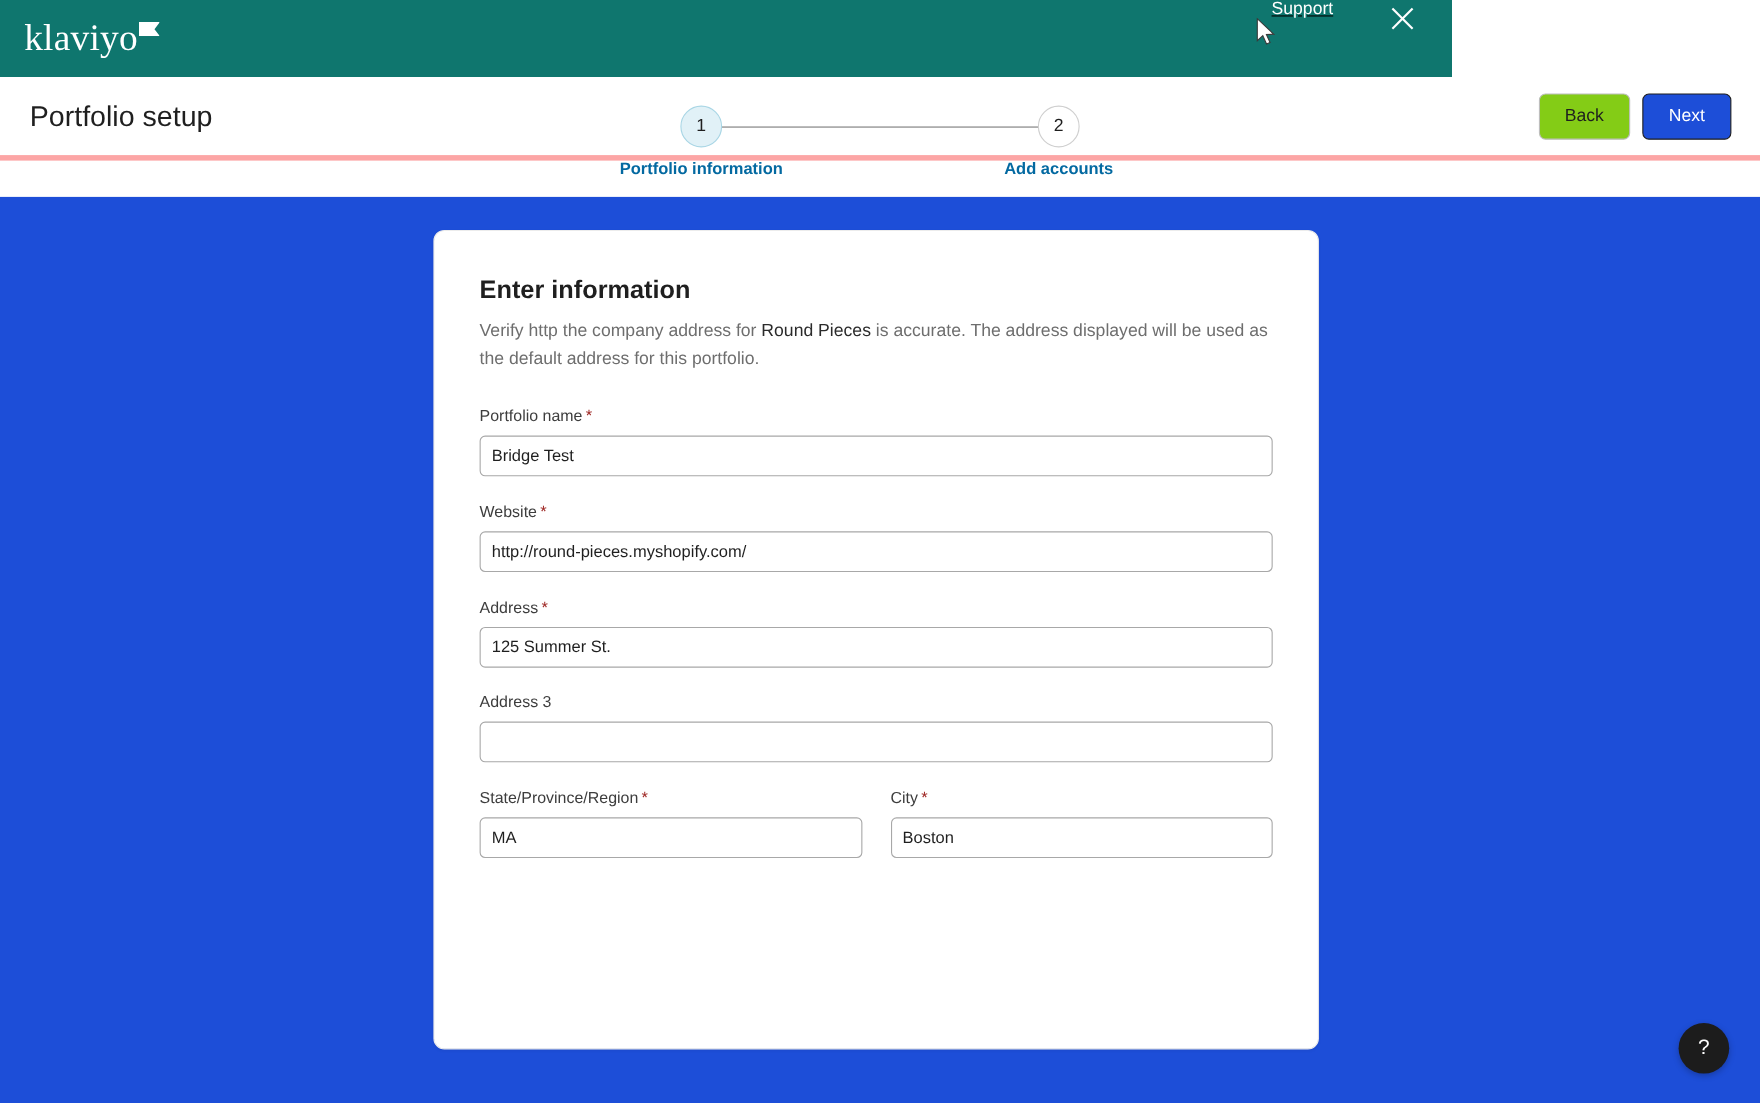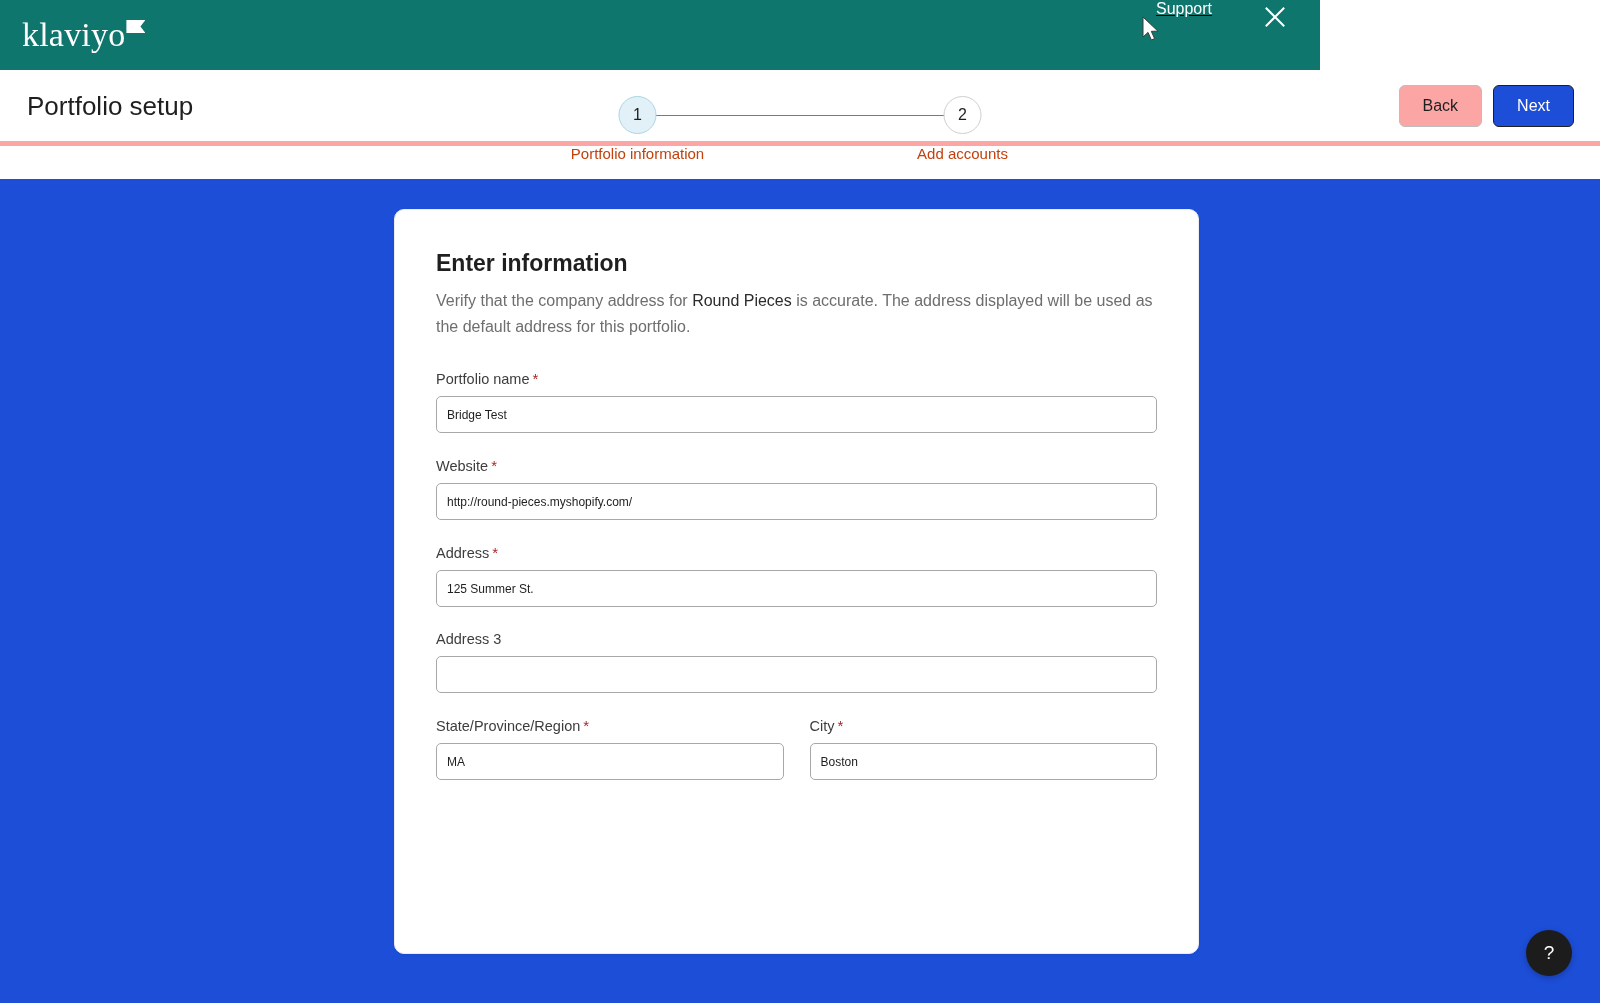--- a/index.html
+++ b/index.html
@@ -85,41 +85,41 @@
     width: 38px; height: 38px; border-radius: 50%;
     display: flex; align-items: center; justify-content: center;
     font-size: 16px; color: #1f1f1f; background: #ffffff;
     border: 1px solid #cfcfcf;
   }
   .step.active .step-circle {
     background: #e1f1f7;
     border: 1px solid #a9d6e5;
   }
   .step-label {
-    margin-top: 11px; font-size: 15px; color: #c2410c;
-    white-space: nowrap; font-weight: 400;
+    margin-top: 11px; font-size: 15px; color: #0369a1;
+    white-space: nowrap; font-weight: 700;
   }
   .step-line {
     width: 325px; height: 1px; background: #7a7a7a;
     margin-top: 19px;
   }
 
   
   .hdr-actions {
     position: absolute; right: 26px; top: 50%;
     transform: translateY(-50%);
     display: flex; align-items: center; gap: 11px;
   }
   .btn {
     font-size: 16px; border-radius: 6px; cursor: pointer;
     padding: 0 23px; height: 42px;
     display: flex; align-items: center; justify-content: center;
     font-family: "Liberation Sans", sans-serif;
   }
-  .btn-secondary { background: #fca5a5; color: #1f1f1f; border: 1px solid #bdbdbd; }
+  .btn-secondary { background: #84cc16; color: #1f1f1f; border: 1px solid #bdbdbd; }
   .btn-primary { background: #1d4ed8; color: #ffffff; border: 1px solid #1f1f1f; font-weight: 400; }
 
   
   .main {
     position: absolute; top: 179px; left: 0;
     width: 1600px; height: 824px;
     background: #1d4ed8;
   }
   .card {
     position: absolute; left: 394px; top: 30px;
@@ -143,21 +143,21 @@
     font-size: 14.5px; color: #3d3d3d;
     margin-bottom: 9px; display: block;
   }
   .req { color: #a02b28; font-size: 15px; margin-left: 3px; }
 
   .input {
     width: 100%; height: 37px;
     border: 1px solid #a8a8a8; border-radius: 5px;
     background: #ffffff;
     padding: 0 10px;
-    font-size: 12px; color: #1f1f1f;
+    font-size: 15px; color: #1f1f1f;
     font-family: "Liberation Sans", sans-serif;
     display: flex; align-items: center;
   }
 
   .row2 { display: flex; gap: 26px; }
   .col { flex: 1 1 0; min-width: 0; }
 
   .select-wrap { position: relative; }
   .select-wrap .chev {
     position: absolute; right: 13px; top: 50%;
@@ -214,21 +214,21 @@
   <div class="hdr-actions">
     <div class="btn btn-secondary">Back</div>
     <div class="btn btn-primary">Next</div>
   </div>
 </div>
 
 <div class="main">
   <div class="card">
     <div class="card-inner">
       <h1 class="card-title">Enter information</h1>
-      <p class="card-desc"><span>Verify that the company address for </span><span class="strong">Round Pieces</span><span> is accurate. The address displayed will be used as the default address for this portfolio.</span></p>
+      <p class="card-desc"><span>Verify http the company address for </span><span class="strong">Round Pieces</span><span> is accurate. The address displayed will be used as the default address for this portfolio.</span></p>
 
       <div class="field">
         <label class="field-label"><span>Portfolio name</span><span class="req">*</span></label>
         <div class="input" placeholder="">Bridge Test</div>
       </div>
 
       <div class="field">
         <label class="field-label"><span>Website</span><span class="req">*</span></label>
         <div class="input" placeholder="">http://round-pieces.myshopify.com/</div>
       </div>

